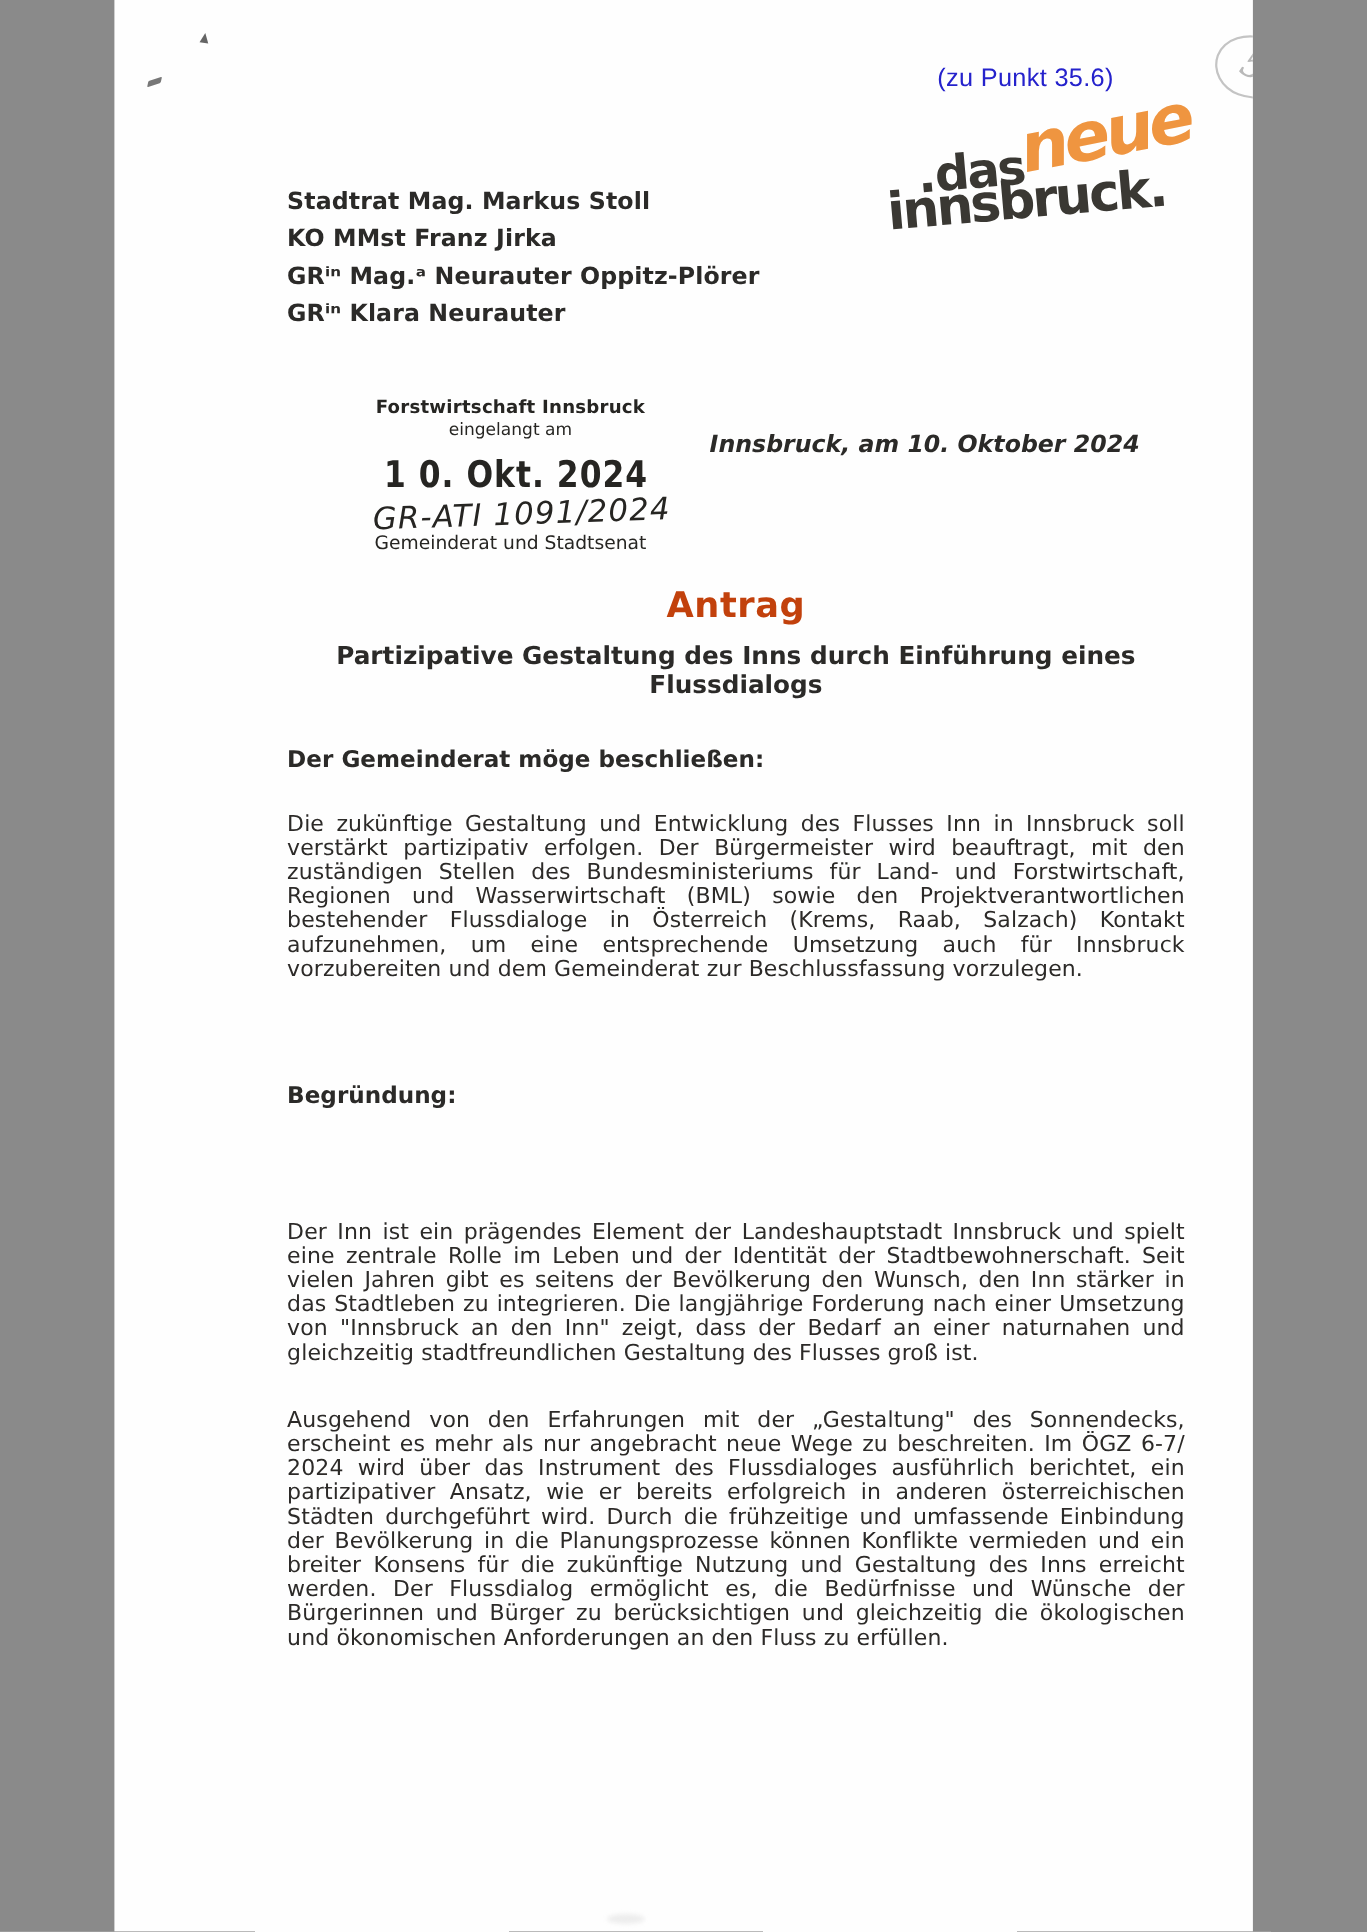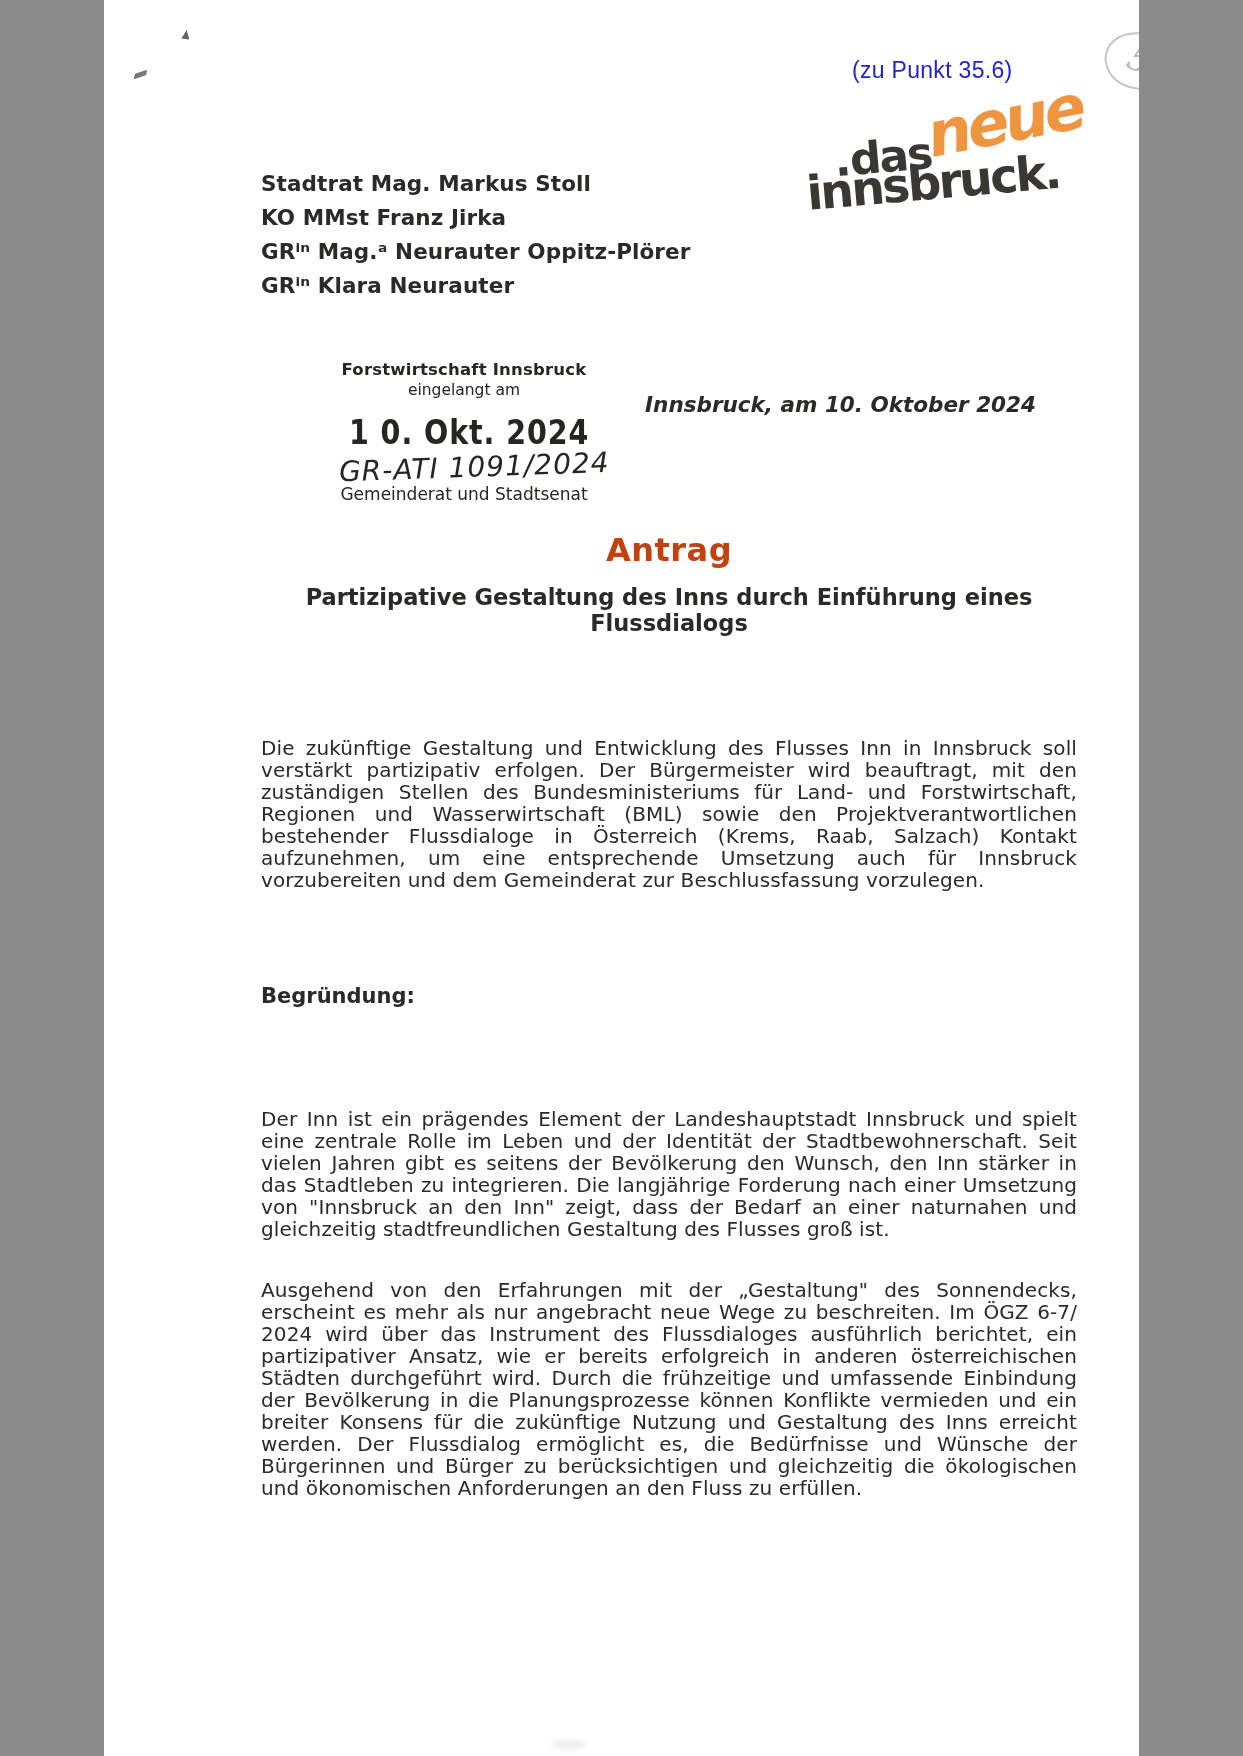--- a/index.html
+++ b/index.html
@@ -109,20 +109,21 @@
     <div class="stamp-date">1 0. Okt. 2024</div>
     <div class="stamp-file">GR-ATI 1091/2024</div>
     <div class="stamp-l3">Gemeinderat und Stadtsenat</div>
   </div>
 
   <div class="dateline">Innsbruck, am 10. Oktober 2024</div>
 
   <div class="title">Antrag</div>
   <div class="subtitle">Partizipative Gestaltung des Inns durch Einführung eines Flussdialogs</div>
 
+  <div class="h-bold res-heading">Der Gemeinderat möge beschließen:</div>
   <div class="para para1">Die zukünftige Gestaltung und Entwicklung des Flusses Inn in Innsbruck soll verstärkt partizipativ erfolgen. Der Bürgermeister wird beauftragt, mit den zuständigen Stellen des Bundesministeriums für Land- und Forstwirtschaft, Regionen und Wasserwirtschaft (BML) sowie den Projektverantwortlichen bestehender Flussdialoge in Österreich (Krems, Raab, Salzach) Kontakt aufzunehmen, um eine entsprechende Umsetzung auch für Innsbruck vorzubereiten und dem Gemeinderat zur Beschlussfassung vorzulegen.</div>
 
   <div class="h-bold jus-heading">Begründung:</div>
   <div class="para para2">Der Inn ist ein prägendes Element der Landeshauptstadt Innsbruck und spielt eine zentrale Rolle im Leben und der Identität der Stadtbewohnerschaft. Seit vielen Jahren gibt es seitens der Bevölkerung den Wunsch, den Inn stärker in das Stadtleben zu integrieren. Die langjährige Forderung nach einer Umsetzung von "Innsbruck an den Inn" zeigt, dass der Bedarf an einer naturnahen und gleichzeitig stadtfreundlichen Gestaltung des Flusses groß ist.</div>
   <div class="para para3">Ausgehend von den Erfahrungen mit der „Gestaltung" des Sonnendecks, erscheint es mehr als nur angebracht neue Wege zu beschreiten. Im ÖGZ 6-7/ 2024 wird über das Instrument des Flussdialoges ausführlich berichtet, ein partizipativer Ansatz, wie er bereits erfolgreich in anderen österreichischen Städten durchgeführt wird. Durch die frühzeitige und umfassende Einbindung der Bevölkerung in die Planungsprozesse können Konflikte vermieden und ein breiter Konsens für die zukünftige Nutzung und Gestaltung des Inns erreicht werden. Der Flussdialog ermöglicht es, die Bedürfnisse und Wünsche der Bürgerinnen und Bürger zu berücksichtigen und gleichzeitig die ökologischen und ökonomischen Anforderungen an den Fluss zu erfüllen.</div>
 
   <div class="bottom-smudge"></div>
 
 </div>
 

